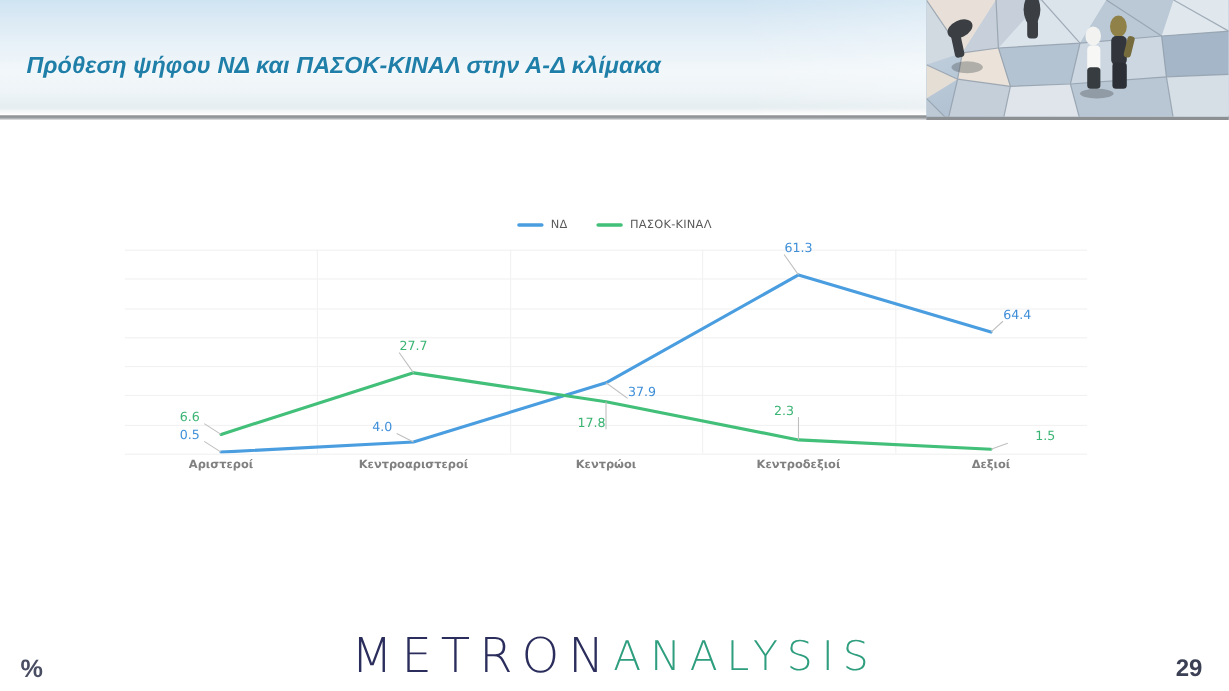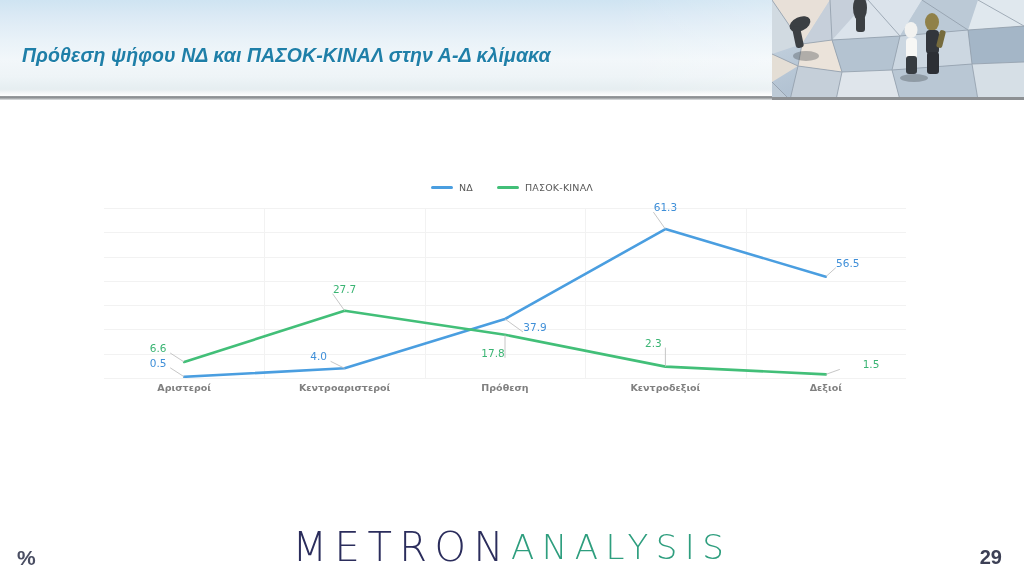--- a/index.html
+++ b/index.html
@@ -229,33 +229,33 @@
         <path d="M228.6,85.7 L240.6,102.7" fill="none" stroke="#bfbfbf" stroke-width="0.9"></path>
         <path d="M401.0,149.8 L401.0,126.8" fill="none" stroke="#bfbfbf" stroke-width="0.9"></path>
         <path d="M561.4,139.6 L561.4,158.6" fill="none" stroke="#bfbfbf" stroke-width="0.9"></path>
         <path d="M735.8,161.4 L721.8,166.4" fill="none" stroke="#bfbfbf" stroke-width="0.9"></path>
       </svg>
     <div class="labels-layer" id="labels-layer">
         <div class="dlabel nd" style="left: 54.2px; top: 154.786px;">0.5</div>
         <div class="dlabel nd" style="left: 214.6px; top: 148.286px;">4.0</div>
         <div class="dlabel nd" style="left: 431px; top: 118.986px;">37.9</div>
         <div class="dlabel nd" style="left: 561.4px; top: -0.871429px;">61.3</div>
-        <div class="dlabel nd" style="left: 743.8px; top: 54.7286px;">56.5</div>
+        <div class="dlabel nd" style="left: 743.8px; top: 54.7286px;">64.4</div>
         <div class="dlabel pasok" style="left: 54.2px; top: 139.971px;">6.6</div>
         <div class="dlabel pasok" style="left: 240.6px; top: 80.7286px;">27.7</div>
         <div class="dlabel pasok" style="left: 389px; top: 144.771px;">17.8</div>
         <div class="dlabel pasok" style="left: 549.4px; top: 134.586px;">2.3</div>
         <div class="dlabel pasok" style="left: 736px; top: 156.357px; margin-left: 31px;">1.5</div>
       </div>
   </div>
 
   <div class="xaxis" id="xaxis">
       <div class="xtick" style="left: 80.2px; color: rgb(128, 128, 128);">Αριστεροί</div>
       <div class="xtick" style="left: 240.6px; color: rgb(128, 128, 128);">Κεντροαριστεροί</div>
-      <div class="xtick" style="left: 401px; color: rgb(128, 128, 128);">Πρόθεση</div>
+      <div class="xtick" style="left: 401px; color: rgb(128, 128, 128);">Κεντρώοι</div>
       <div class="xtick" style="left: 561.4px; color: rgb(128, 128, 128);">Κεντροδεξιοί</div>
       <div class="xtick" style="left: 721.8px; color: rgb(128, 128, 128);">Δεξιοί</div>
     </div>
 </div>
 
 <div class="footer-percent">%</div>
 <div class="footer-logo">
   <span class="logo-a">METRON</span>
     <span class="logo-b">ANALYSIS</span>
 </div>

